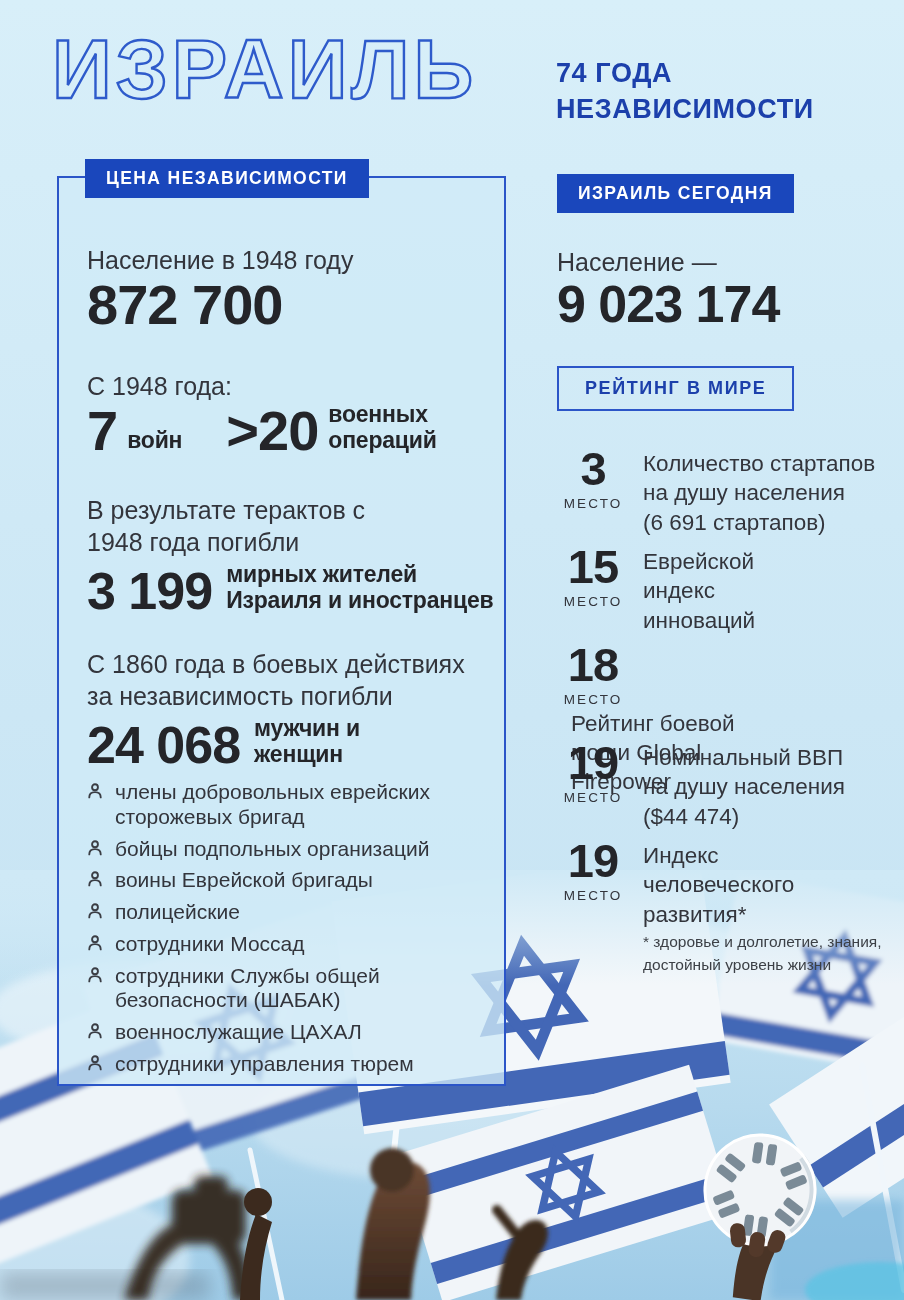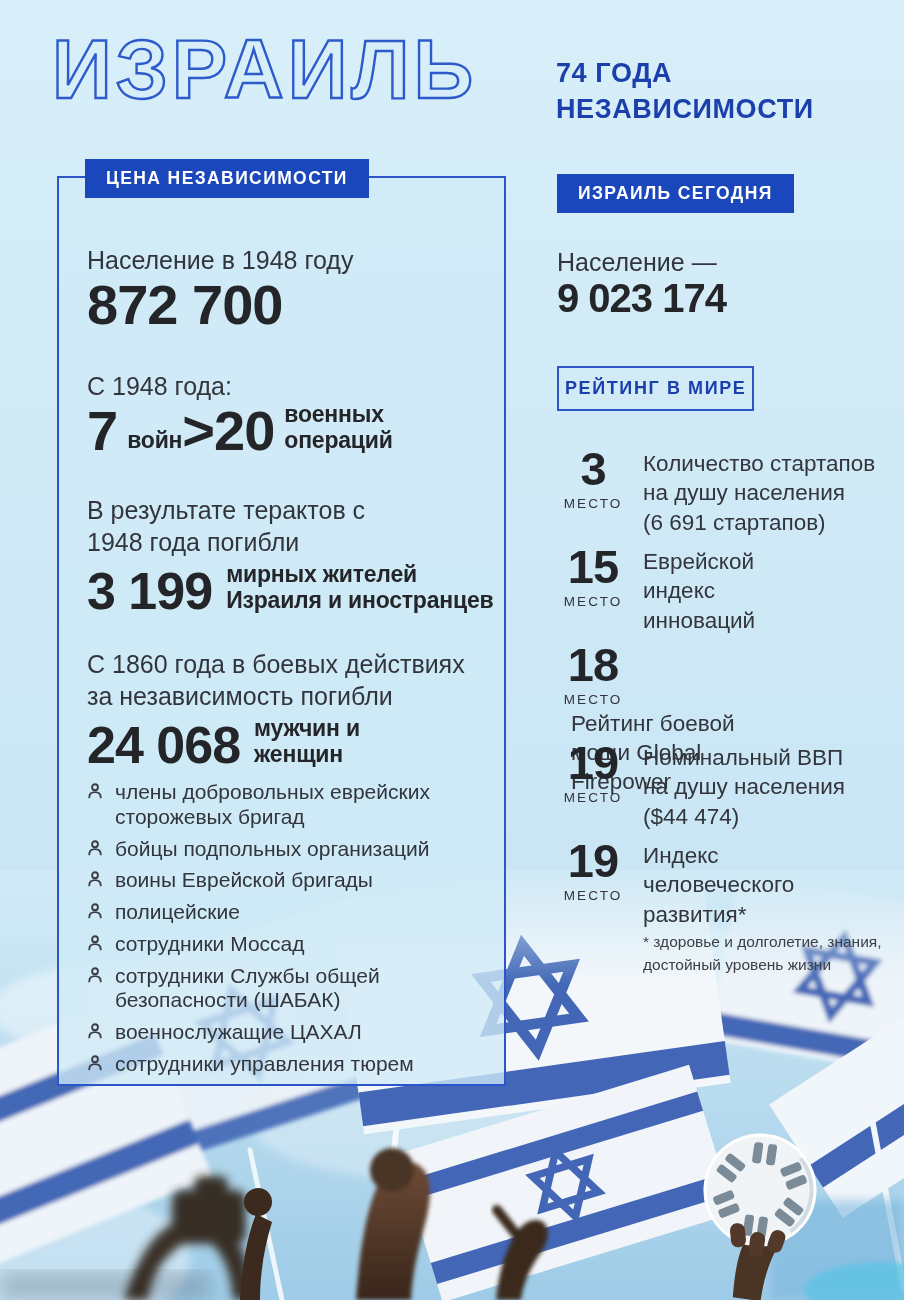--- a/index.html
+++ b/index.html
@@ -48,34 +48,34 @@
   }
   .panel .badge{position:absolute;left:26px;top:-19px;}
   .p-abs{position:absolute;left:28px;}
   .label{font-size:25px;font-weight:400;color:var(--text);line-height:1.28;}
   .huge{font-size:52px;font-weight:800;color:var(--num);letter-spacing:-1px;line-height:1;}
   .numrow{display:flex;align-items:flex-end;gap:14px;}
   .unit{font-size:23px;font-weight:800;color:var(--num);line-height:1.12;margin-bottom:3px;letter-spacing:-.2px;}
   .wars{display:flex;align-items:flex-end;}
   .wars .huge{font-size:56px;}
   .wars .unit{margin-left:10px;margin-bottom:5px;}
-  .wars .ops{}
+  .wars .ops{margin-left:44px;}
   
   .glist{position:absolute;left:28px;top:602px;width:400px;}
   .g-item{display:flex;align-items:flex-start;margin-bottom:7px;}
   .g-item svg{flex:0 0 auto;width:16px;height:16px;margin:3px 12px 0 0;}
   .g-item .g-text{font-size:21px;color:var(--text);line-height:1.18;}
   
   .badge-right{position:absolute;left:557px;top:174px;}
   .r-abs{position:absolute;left:557px;}
   .rating-box{
     position:absolute;left:557px;top:366px;
     border:2px solid var(--border-blue);color:var(--blue-deep);
     font-size:18px;font-weight:800;letter-spacing:1.6px;
-    padding:10px 6px;background:transparent;white-space:nowrap;
+    padding:10px 26px;background:transparent;white-space:nowrap;
   }
   .rank-row{position:absolute;left:557px;display:flex;align-items:flex-start;}
   .rank-col{width:72px;text-align:center;flex:0 0 auto;}
   .rank-num{font-size:47px;font-weight:800;color:var(--num);line-height:.95;letter-spacing:-1px;}
   .rank-place{font-size:13.5px;font-weight:500;color:var(--text);letter-spacing:2.2px;margin-top:4px;}
   .rank-text{font-size:22.5px;color:var(--text);line-height:1.3;margin-left:14px;padding-top:2px;}
   .footnote{
     position:absolute;left:643px;top:930px;
     font-size:15.5px;color:#3c4046;line-height:1.5;font-weight:500;
   }
@@ -298,21 +298,21 @@
             <path d="M1.7 10.8c0-2.6 1.9-4 4.3-4s4.3 1.4 4.3 4"></path>
           </svg>
         <span class="g-text pre">сотрудники управления тюрем</span>
       </div>
     </div>
   </div>
 
   <div class="badge badge-right">ИЗРАИЛЬ СЕГОДНЯ</div>
 
   <div class="r-abs label" style="top:246px;">Население —</div>
-  <div class="r-abs huge" style="top:278px;font-size:40px;">9 023 174</div>
+  <div class="r-abs huge" style="top:278px;font-size:52px;">9 023 174</div>
 
   <div class="rating-box">РЕЙТИНГ В МИРЕ</div>
 
   <div class="rank-row" style="top:447px;">
     <div class="rank-col">
       <div class="rank-num">3</div>
       <div class="rank-place">МЕСТО</div>
     </div>
     <div class="rank-text pre">Количество стартапов
 на душу населения

